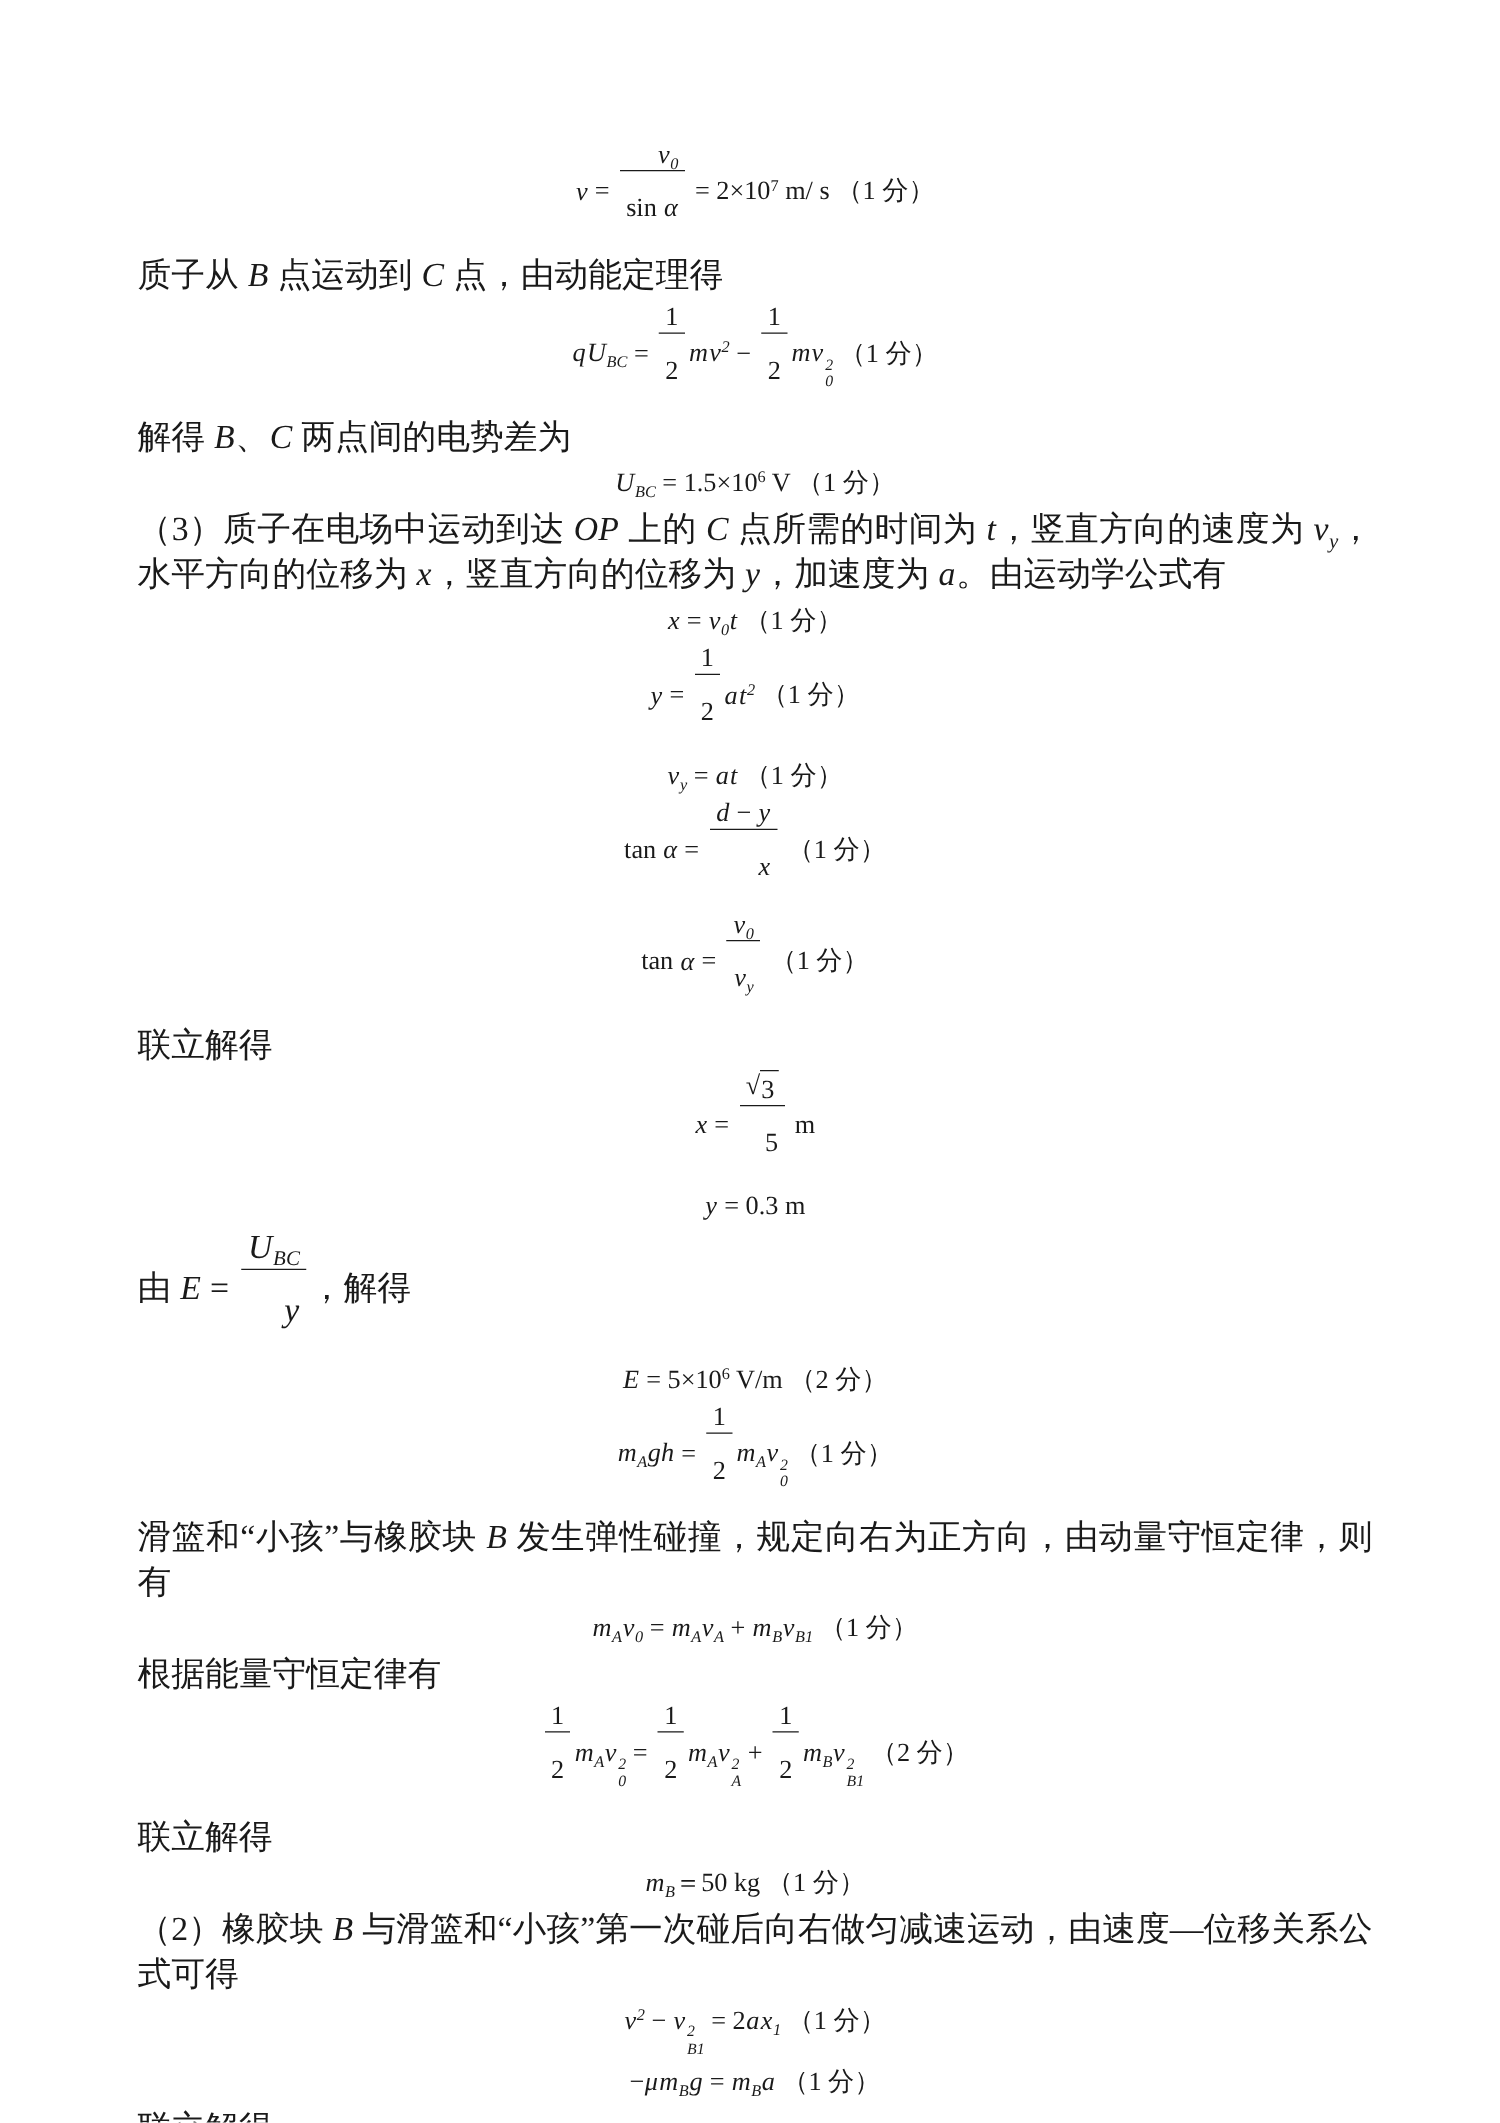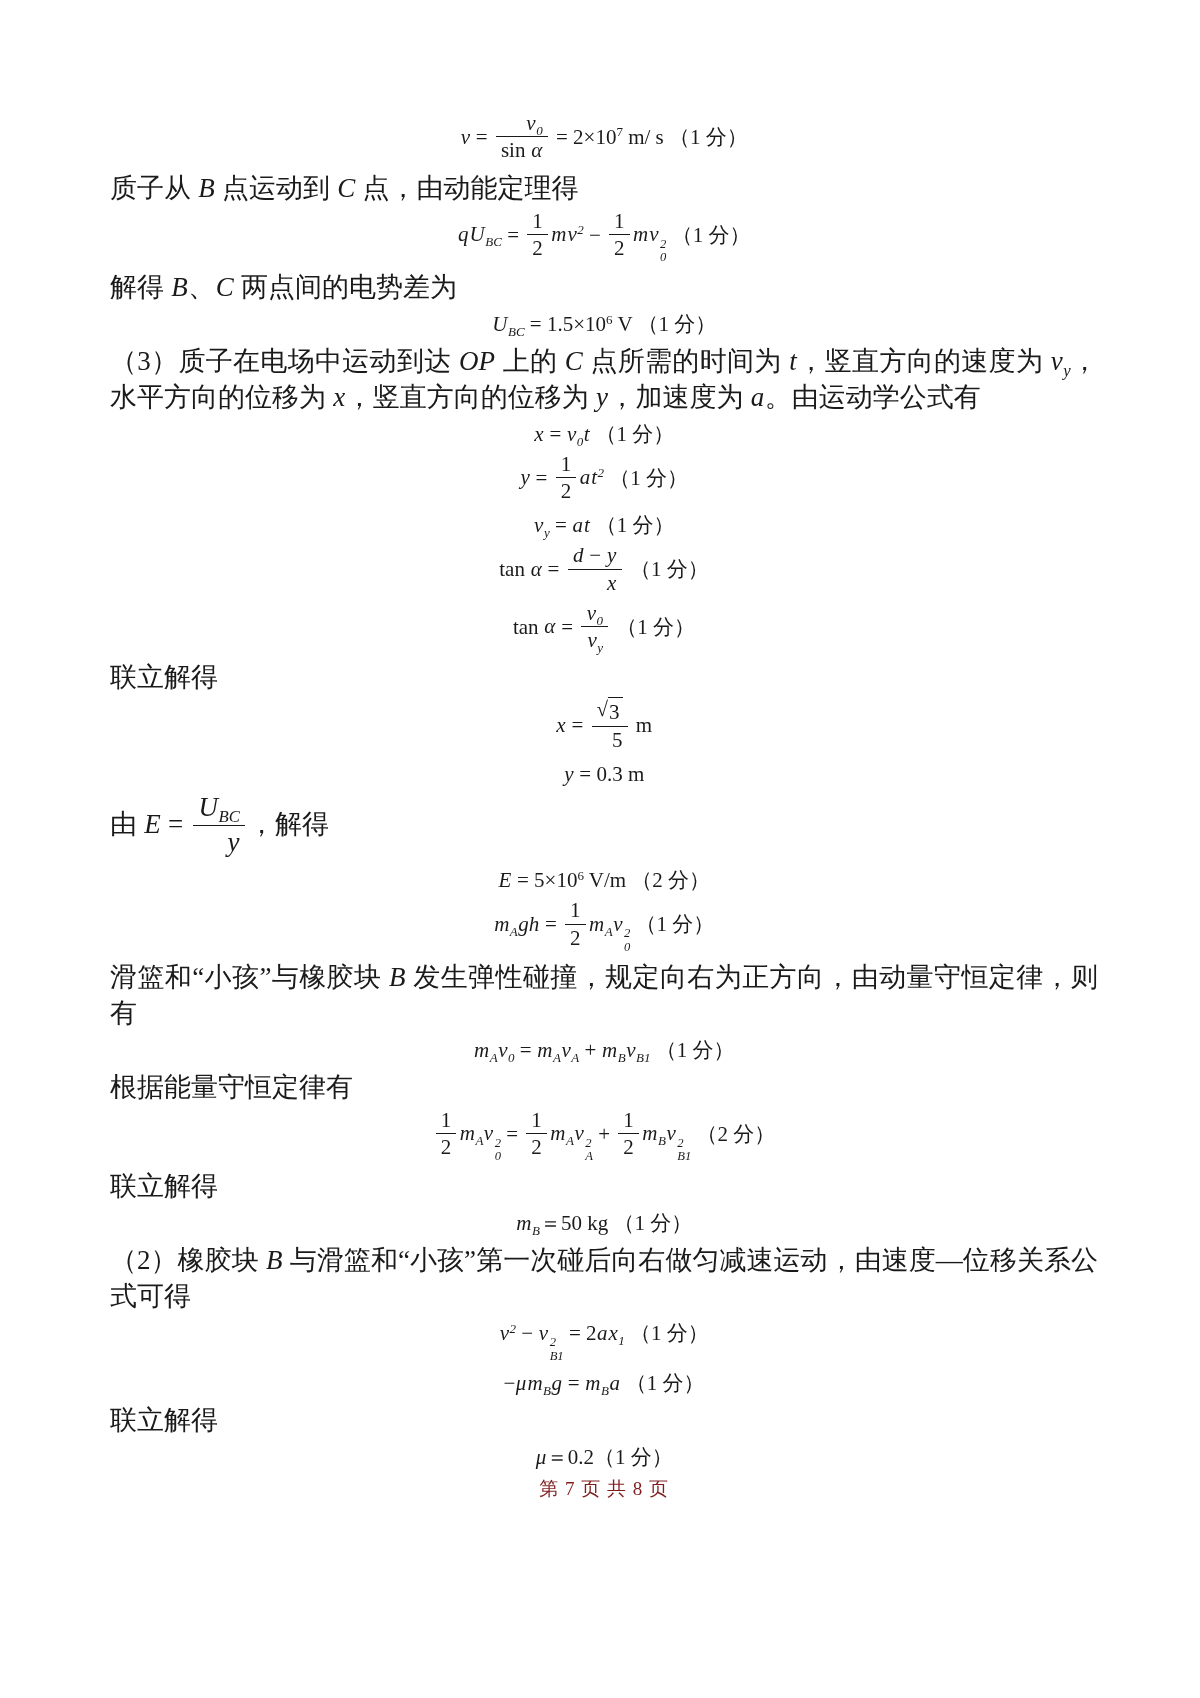--- a/index.html
+++ b/index.html
@@ -44,21 +44,21 @@
   .tok { white-space: nowrap; }
   
   .frac {
     display: inline-block;
     vertical-align: middle;
     text-align: right;
     margin: 0 3px;
     transform: translateY(-2px);
   }
   .frac > .num { display: block; padding: 0 5px; line-height: 1.25; }
-  .frac > .den { display: block; padding: 0 5px; line-height: 1.25; border-top: 1.5px solid #1a1a1a; }
+  .frac > .den { display: block; padding: 16px 5px; line-height: 1.25; border-top: 1.5px solid #1a1a1a; }
   
   sub.sb1, sup.sp1 {
     font-size: 0.62em;
     line-height: 0;
   }
   sub.sb1 { font-style: italic; vertical-align: -0.38em; }
   sup.sp1 { font-style: italic; vertical-align: 0.55em; }
   sub.upright, sup.upright { font-style: normal; }
   
   .ss {

